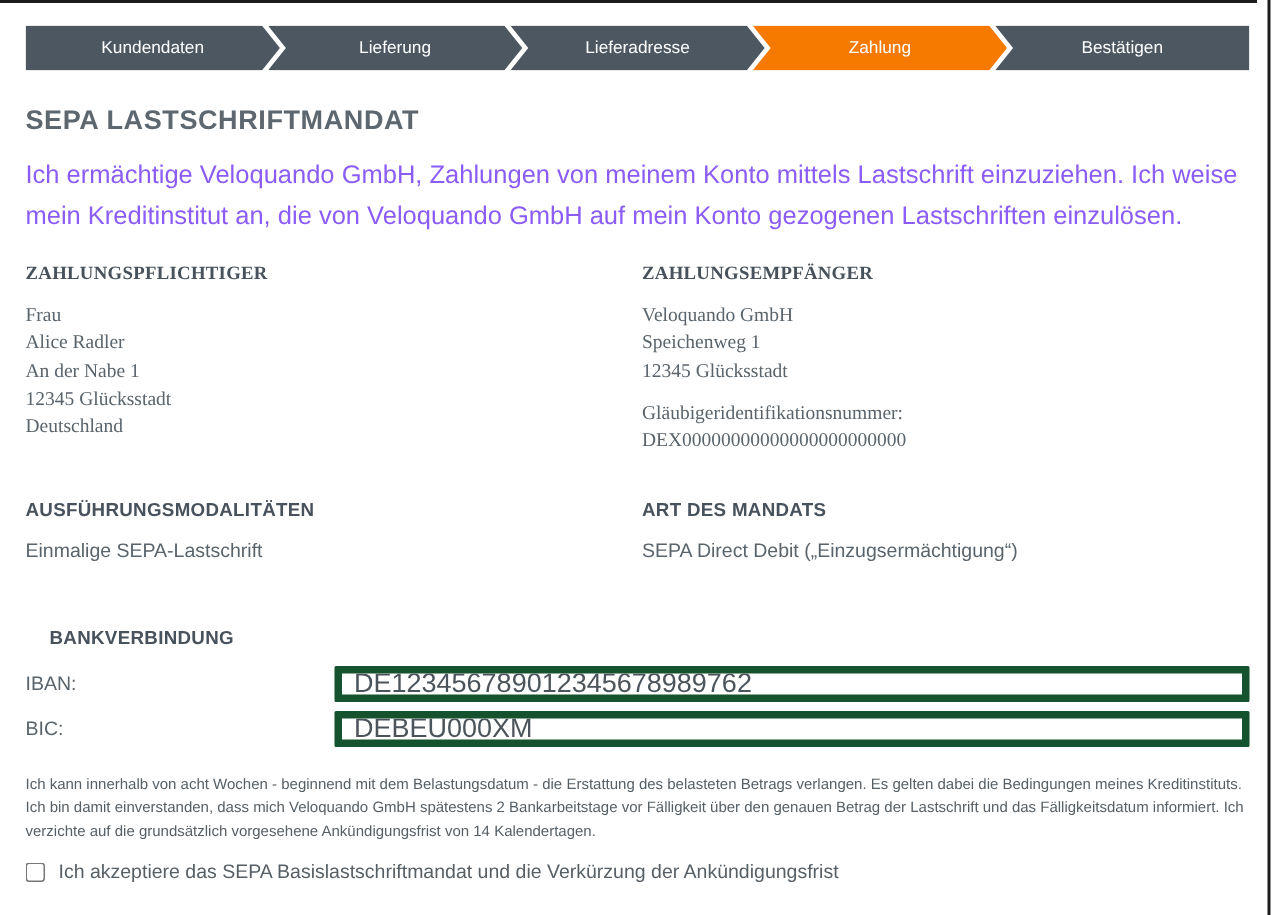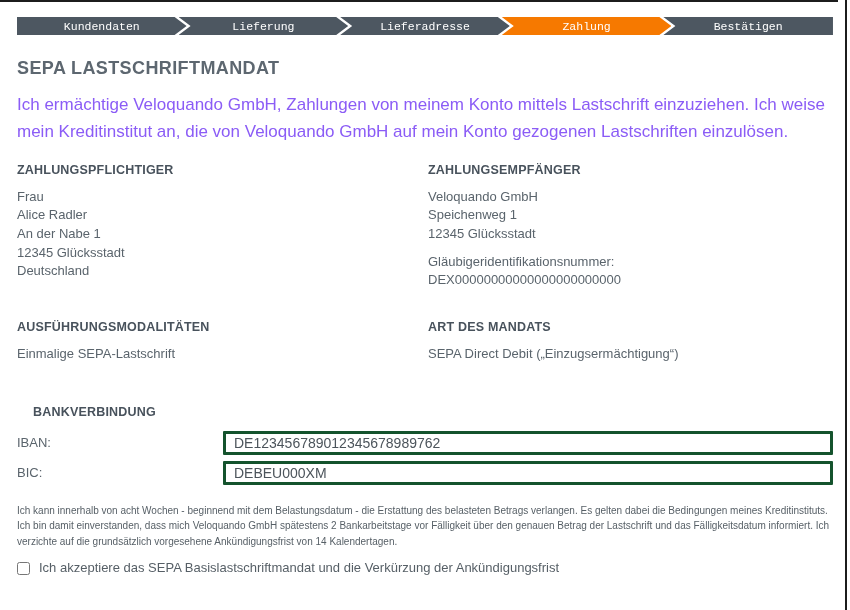--- a/index.html
+++ b/index.html
@@ -15,21 +15,21 @@
     position: absolute; top: 0; left: 0; width: 838px; height: 2px;
     background: #1c1c1c;
   }
   .edge-right {
     position: absolute; top: 0; right: 3px; width: 2px; height: 610px;
     background: #1c1c1c;
   }
   .wrap { padding: 17px 17px 0 17px; }
 
   
-  .stepper { display: flex; height: 18px; font-family: Liberation Mono, monospace; }
+  .stepper { display: flex; height: 30px; }
   .step {
     flex: 1;
     background: var(--step-bg);
     color: #ffffff;
     font-size: 11.5px;
     display: flex;
     align-items: center;
     justify-content: center;
     clip-path: polygon(0 0, calc(100% - 12px) 0, 100% 50%, calc(100% - 12px) 100%, 0 100%, 12px 50%);
     margin-left: -8px;
@@ -55,43 +55,43 @@
   .intro {
     margin-top: 13px;
     font-size: 17px;
     line-height: 1.58;
     color: #8b5cf6;
   }
   .cols {
     display: grid;
     grid-template-columns: 411px 1fr;
   }
-  .cols.row1 { margin-top: 17px; }
+  .cols.row1 { margin-top: 17px; font-family: Liberation Serif, serif; }
   .cols.row2 { margin-top: 30px; }
   .sec-head {
     font-size: 12.5px;
     font-weight: bold;
     color: #48525c;
     letter-spacing: 0.2px;
   }
   .addr { margin-top: 11px; font-size: 13px; line-height: 18.6px; color: #5a646c; }
   .creditor { margin-top: 9px; font-size: 13px; line-height: 18.6px; color: #5a646c; }
   .sec-value { margin-top: 12px; font-size: 13px; color: #5a646c; }
 
   .bank-head { margin-top: 44px; padding-left: 16px; }
   .field-row { display: flex; align-items: center; margin-top: 12px; justify-content: space-between; }
   .field-row + .field-row { margin-top: 6px; }
   .field-label { width: 206px; font-size: 13px; color: #5a646c; }
   .field-input {
     flex: 1;
     height: 24px;
-    border: 3px solid #14532d;
+    border: 5px solid #14532d;
     border-radius: 1px;
     font-family: "Liberation Sans", "DejaVu Sans", sans-serif;
-    font-size: 14px;
+    font-size: 18px;
     color: #4c545b;
     padding: 0 8px;
     background: #ffffff;
     outline: none;
   }
 
   .terms {
     margin-top: 18px;
     font-size: 10px;
     line-height: 1.58;

